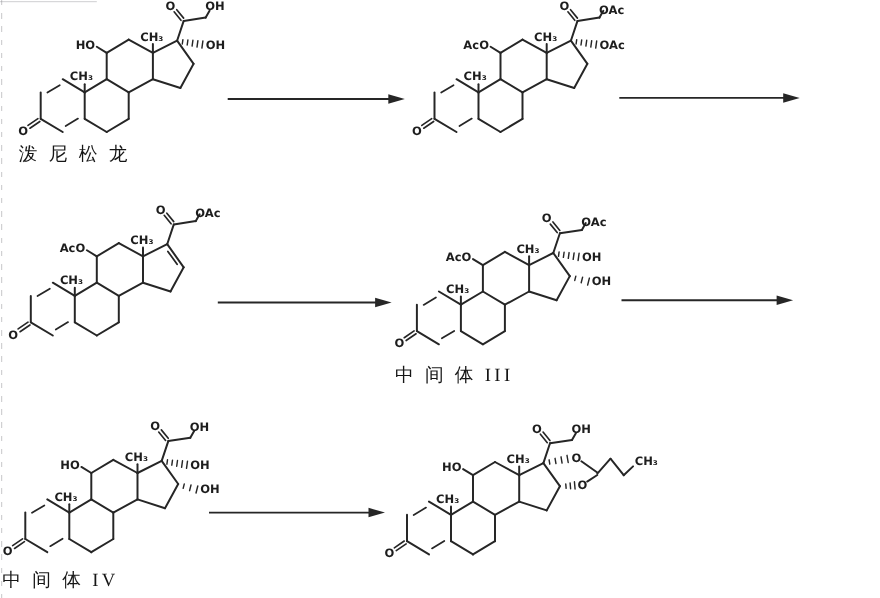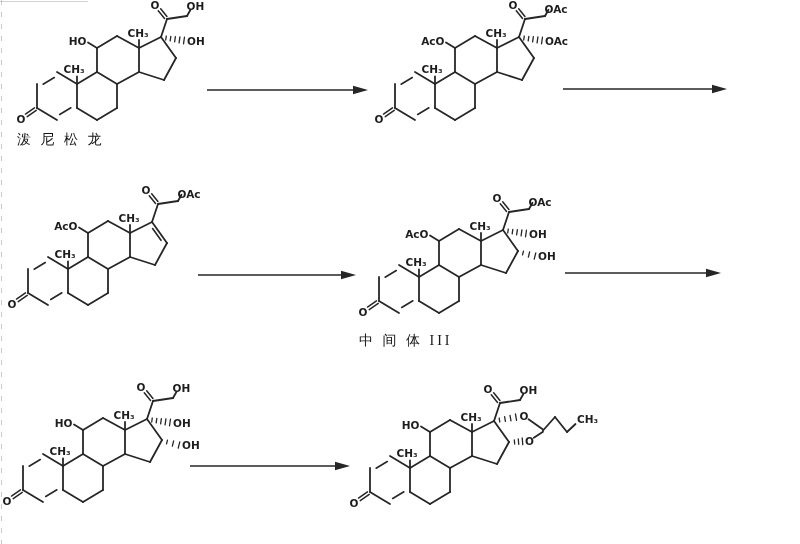--- a/index.html
+++ b/index.html
@@ -7,21 +7,21 @@
     width:800px;height:544px;position:relative;overflow:hidden;
     background:#ffffff;
     font-family:"Liberation Sans","DejaVu Sans",sans-serif;
   }
   #stage{position:absolute;inset:0;}
   svg.mol{position:absolute;overflow:visible;}
   #arrows{position:absolute;left:0;top:0;}
   .caption{
     position:absolute;
     font-family:"Liberation Serif","DejaVu Serif",serif;
-    font-size:14px;line-height:20px;color:#161616;
+    font-size:17px;line-height:20px;color:#161616;
     letter-spacing:3px;white-space:nowrap;
   }
   .mol text{
     font-family:"DejaVu Sans","Liberation Sans",sans-serif;
     font-weight:bold;fill:#1d1d1d;stroke:none;
   }
   #edge-left{
     position:absolute;left:1px;top:0;width:1px;height:544px;
     background:repeating-linear-gradient(to bottom,rgba(140,140,145,.45) 0 5px,transparent 5px 12px);
   }
@@ -342,16 +342,17 @@
         <polygon points="721,273 706,268.7 706,277.3" stroke="none"></polygon>
       </g>
       <g stroke="#262626" fill="#262626">
         <line x1="190" y1="466" x2="337" y2="466" stroke-width="1.7"></line>
         <polygon points="350,466 335,461.7 335,470.3" stroke="none"></polygon>
       </g>
     </svg>
 
   <div class="caption" style="left:17px;top:130px">泼 尼 松 龙</div>
   <div class="caption" style="left:359px;top:331px">中 间 体 III</div>
+  <div class="caption" style="left:2px;top:518px">中 间 体 IV</div>
 
   <div id="edge-left"></div>
   <div id="edge-top"></div>
 </div>
 
 </body></html>

